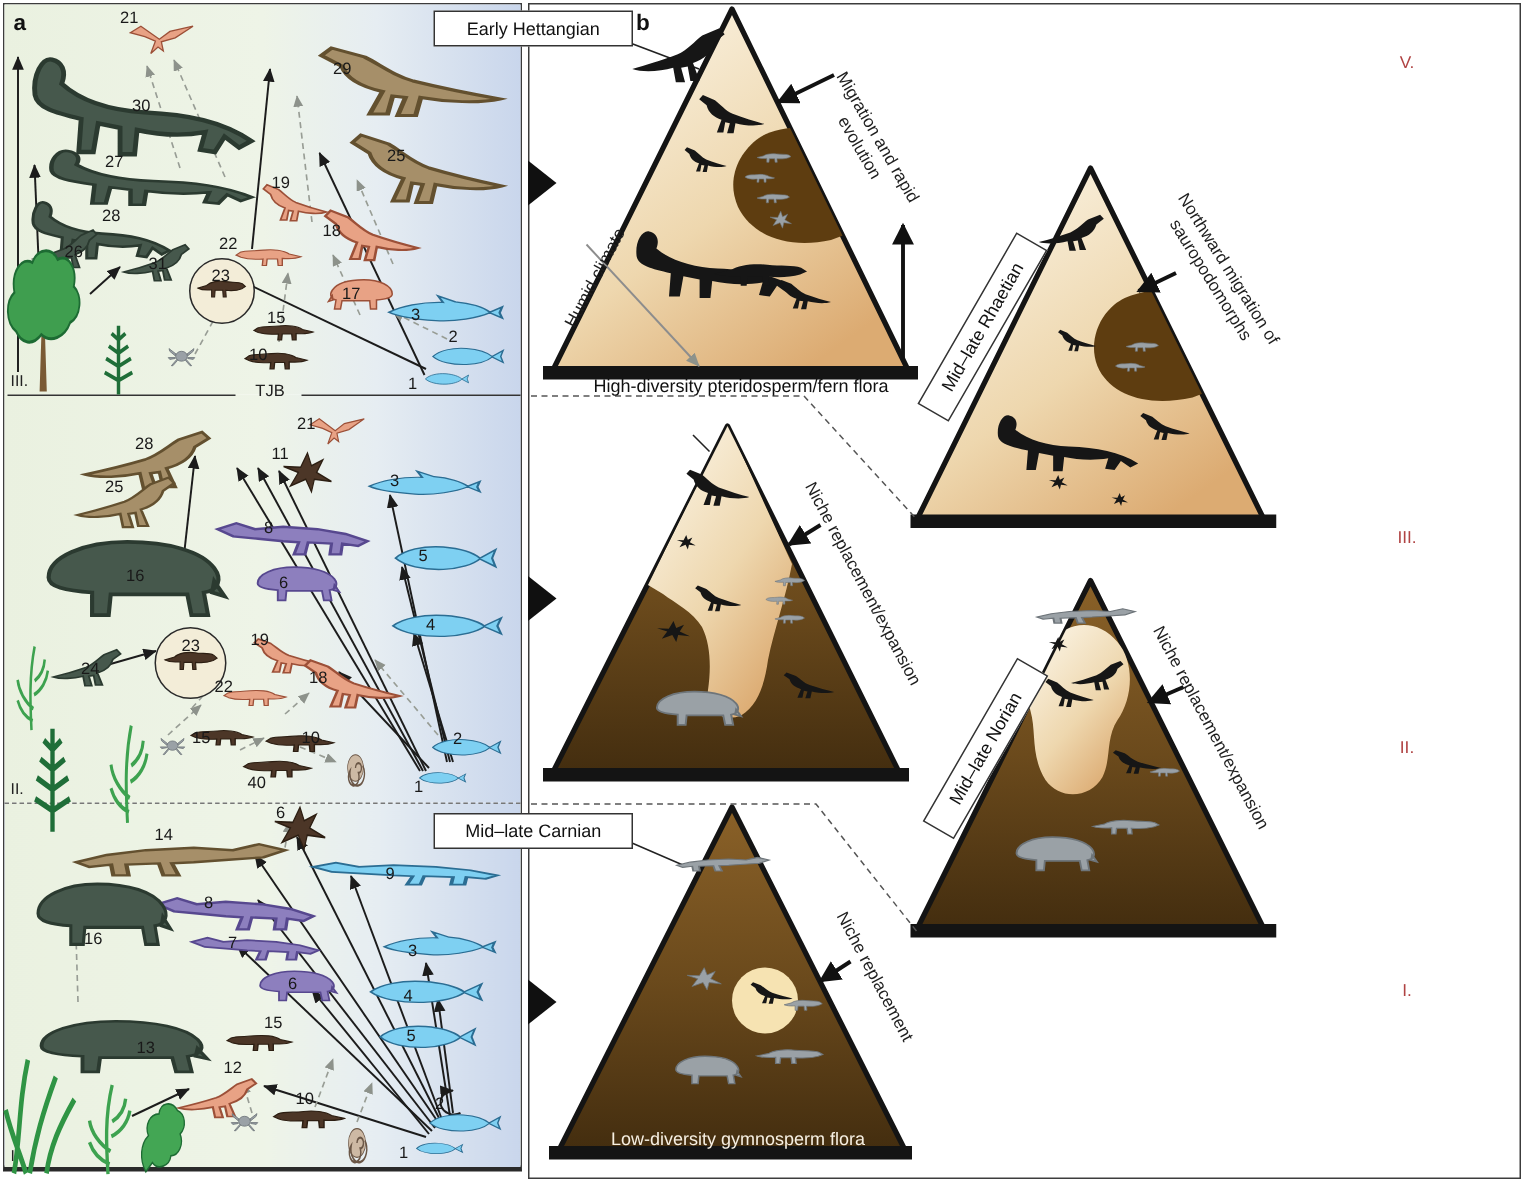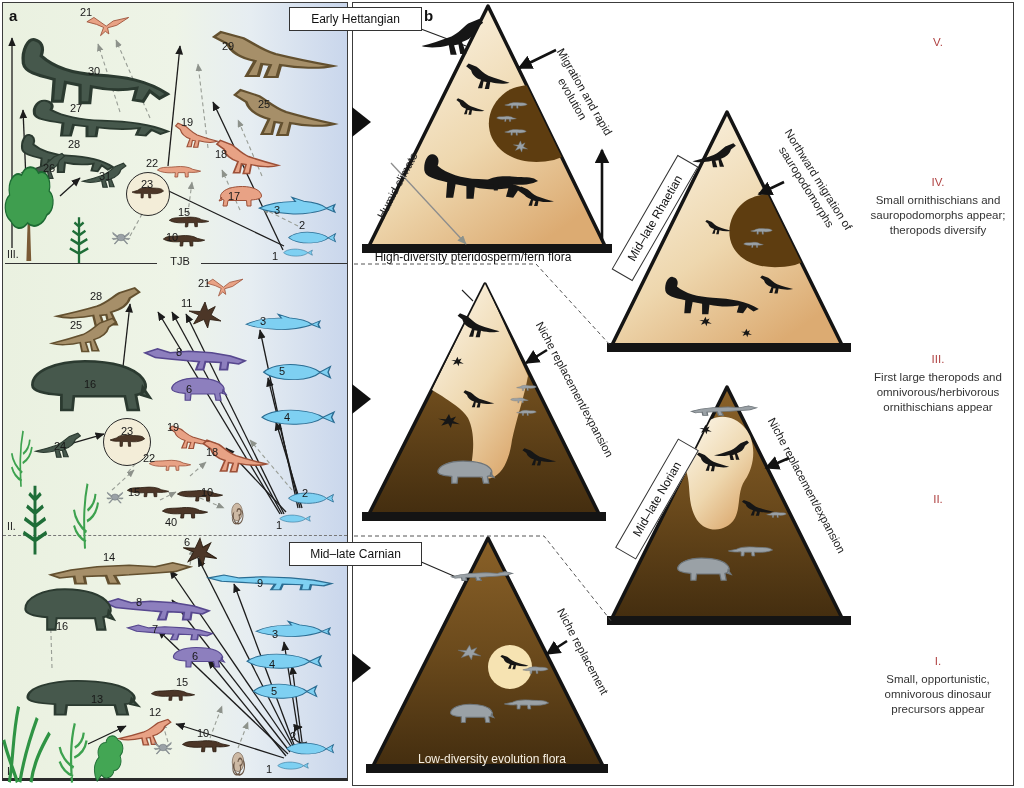--- a/index.html
+++ b/index.html
@@ -860,35 +860,29 @@
   <div class="stagebox nowrap" style="left:589px;top:206px;width:130px;transform:rotate(-60deg)">Mid–late Rhaetian</div>
   <div class="stagebox nowrap" style="left:594px;top:487px;width:124px;transform:rotate(-60deg)">Mid–late Norian</div>
 
   <div class="rot nowrap" style="left:346px;top:179px;width:104px;transform:rotate(-62deg)">Humid climate</div>
   <div class="rot" style="left:528px;top:82px;width:100px;transform:rotate(60deg)">Migration and rapid evolution</div>
   <div class="rot" style="left:739px;top:170px;width:146px;transform:rotate(58deg)">Northward migration of sauropodomorphs</div>
   <div class="rot nowrap" style="left:474px;top:383px;width:200px;transform:rotate(62deg)">Niche replacement/expansion</div>
   <div class="rot nowrap" style="left:706px;top:479px;width:200px;transform:rotate(62deg)">Niche replacement/expansion</div>
   <div class="rot nowrap" style="left:512px;top:645px;width:140px;transform:rotate(62deg)">Niche replacement</div>
 
-  <div class="florab" style="left:353px;top:250px;width:240px">High-diversity pteridosperm/fern flora</div>
-  <div class="florab white" style="left:392px;top:752px;width:200px">Low-diversity evolution flora</div>
+  <div class="florab" style="left:374px;top:250px;width:240px">High-diversity pteridosperm/fern flora</div>
+  <div class="florab white" style="left:392px;top:752px;width:200px">Low-diversity gymnosperm flora</div>
 
   <div class="ann" style="top:36px">
     <div class="annnum">V.</div>
   </div>
-  <div class="ann" style="top:176px">
-    <div class="annnum">IV.</div>
-    <div class="anntext">Small ornithischians and sauropodomorphs appear; theropods diversify</div>
-  </div>
   <div class="ann" style="top:353px">
     <div class="annnum">III.</div>
-    <div class="anntext">First large theropods and omnivorous/herbivorous ornithischians appear</div>
   </div>
   <div class="ann" style="top:493px">
     <div class="annnum">II.</div>
   </div>
   <div class="ann" style="top:655px">
     <div class="annnum">I.</div>
-    <div class="anntext">Small, opportunistic, omnivorous dinosaur precursors appear</div>
   </div>
 
 </div>
 
 </body></html>

